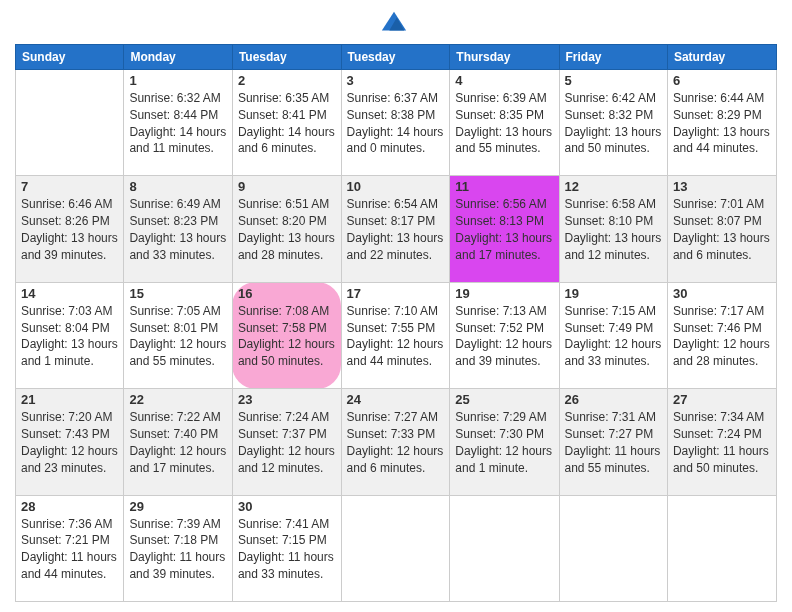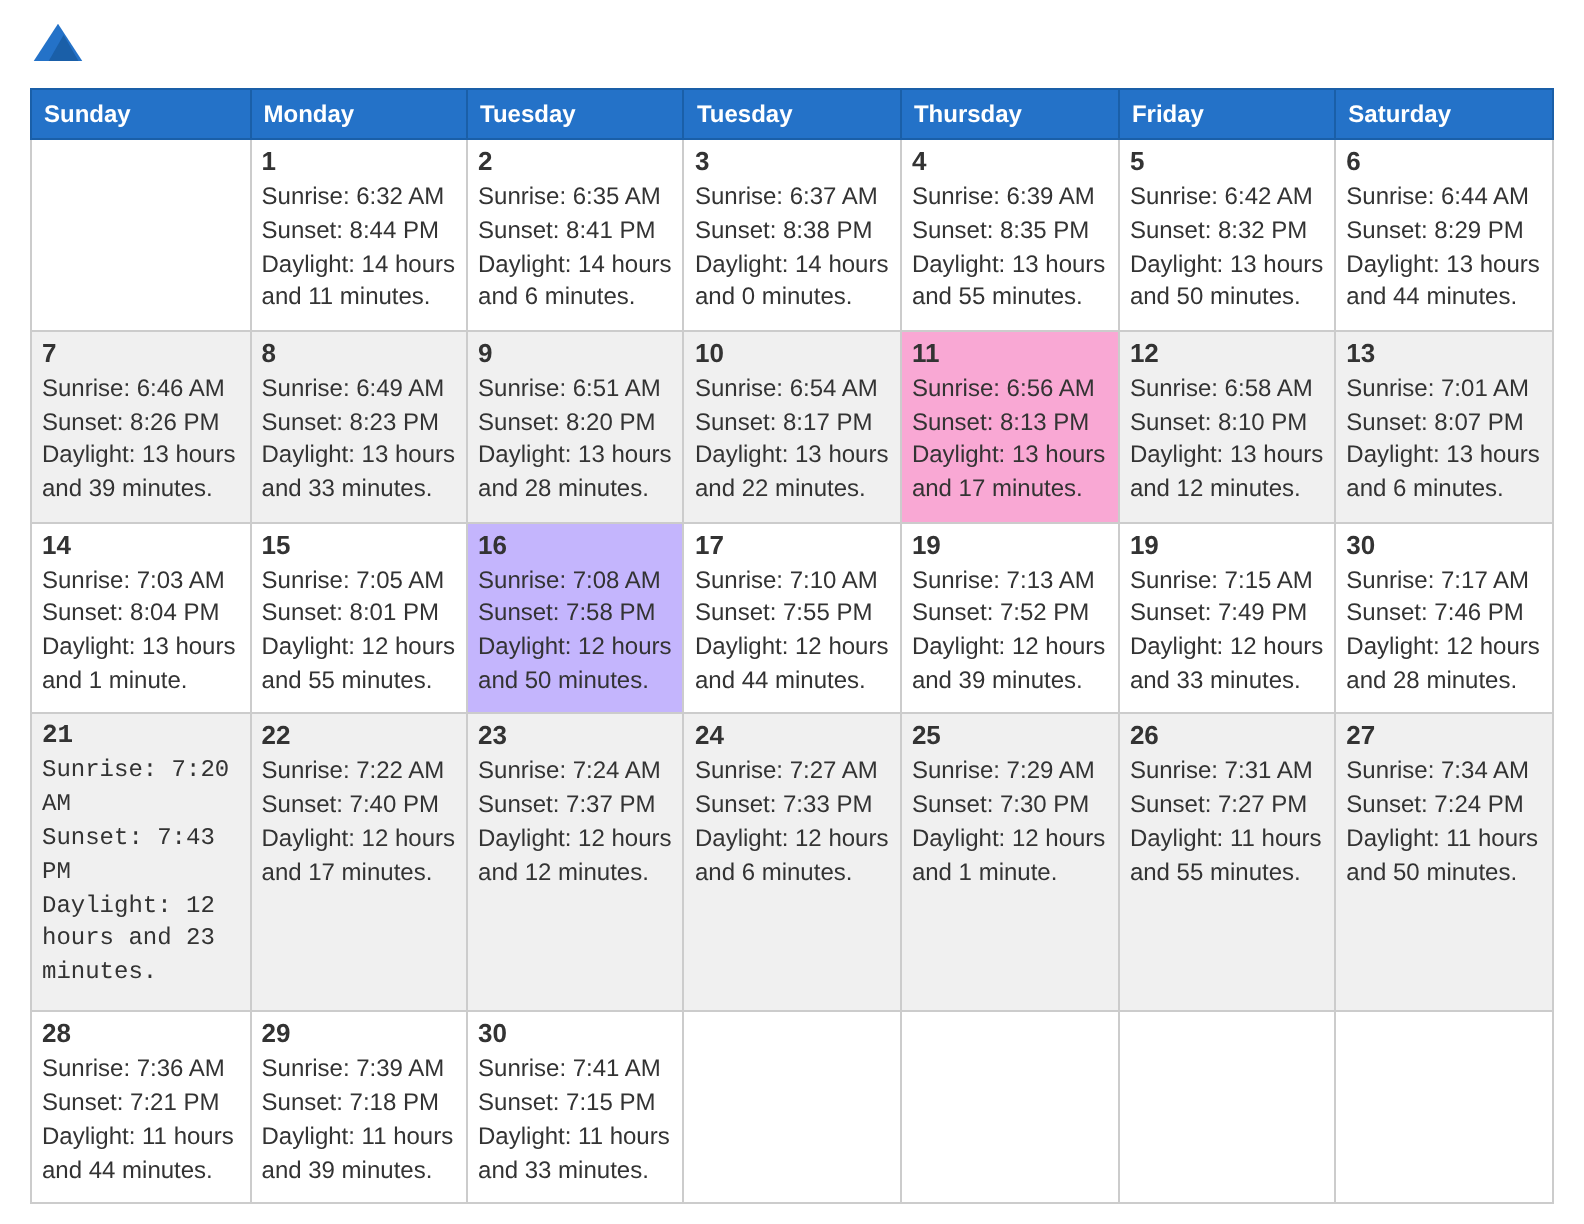--- a/index.html
+++ b/index.html
@@ -9,20 +9,21 @@
       font-family: Arial, sans-serif;
       background: #fff;
       overflow: hidden;
     }
     .page {
       width: 792px;
       height: 612px;
       padding: 10px 15px;
       display: flex;
       flex-direction: column;
+      align-items: center;
     }
     .header {
       display: flex;
       justify-content: space-between;
       align-items: flex-start;
       margin-bottom: 6px;
     }
     .logo {
       display: flex;
       align-items: center;
@@ -178,21 +179,21 @@
             <div class="day-info">Sunrise: 6:49 AM<br>Sunset: 8:23 PM<br>Daylight: 13 hours and 33 minutes.</div>
           </td>
           <td style="background-color: rgb(240, 240, 240);">
             <span class="day-number">9</span>
             <div class="day-info">Sunrise: 6:51 AM<br>Sunset: 8:20 PM<br>Daylight: 13 hours and 28 minutes.</div>
           </td>
           <td style="background-color: rgb(240, 240, 240);">
             <span class="day-number">10</span>
             <div class="day-info">Sunrise: 6:54 AM<br>Sunset: 8:17 PM<br>Daylight: 13 hours and 22 minutes.</div>
           </td>
-          <td style="background-color: #f9a8d4; margin-left: 40px;">
+          <td style="background-color: #d946ef; margin-left: 40px;">
             <span class="day-number">11</span>
             <div class="day-info">Sunrise: 6:56 AM<br>Sunset: 8:13 PM<br>Daylight: 13 hours and 17 minutes.</div>
           </td>
           <td style="background-color: rgb(240, 240, 240);">
             <span class="day-number">12</span>
             <div class="day-info">Sunrise: 6:58 AM<br>Sunset: 8:10 PM<br>Daylight: 13 hours and 12 minutes.</div>
           </td>
           <td style="background-color: rgb(240, 240, 240);">
             <span class="day-number">13</span>
             <div class="day-info">Sunrise: 7:01 AM<br>Sunset: 8:07 PM<br>Daylight: 13 hours and 6 minutes.</div>
@@ -200,21 +201,21 @@
         </tr>
         <tr>
           <td style="background-color: rgb(255, 255, 255);">
             <span class="day-number">14</span>
             <div class="day-info">Sunrise: 7:03 AM<br>Sunset: 8:04 PM<br>Daylight: 13 hours and 1 minute.</div>
           </td>
           <td style="background-color: rgb(255, 255, 255);">
             <span class="day-number">15</span>
             <div class="day-info">Sunrise: 7:05 AM<br>Sunset: 8:01 PM<br>Daylight: 12 hours and 55 minutes.</div>
           </td>
-          <td style="background-color: #c4b5fd;">
+          <td style="background-color: #f9a8d4; border-radius: 24px;">
             <span class="day-number">16</span>
             <div class="day-info">Sunrise: 7:08 AM<br>Sunset: 7:58 PM<br>Daylight: 12 hours and 50 minutes.</div>
           </td>
           <td style="background-color: rgb(255, 255, 255);">
             <span class="day-number">17</span>
             <div class="day-info">Sunrise: 7:10 AM<br>Sunset: 7:55 PM<br>Daylight: 12 hours and 44 minutes.</div>
           </td>
           <td style="background-color: rgb(255, 255, 255);">
             <span class="day-number">19</span>
             <div class="day-info">Sunrise: 7:13 AM<br>Sunset: 7:52 PM<br>Daylight: 12 hours and 39 minutes.</div>
@@ -222,21 +223,21 @@
           <td style="background-color: rgb(255, 255, 255);">
             <span class="day-number">19</span>
             <div class="day-info">Sunrise: 7:15 AM<br>Sunset: 7:49 PM<br>Daylight: 12 hours and 33 minutes.</div>
           </td>
           <td style="background-color: rgb(255, 255, 255);">
             <span class="day-number">30</span>
             <div class="day-info">Sunrise: 7:17 AM<br>Sunset: 7:46 PM<br>Daylight: 12 hours and 28 minutes.</div>
           </td>
         </tr>
         <tr>
-          <td style="background-color: rgb(240, 240, 240); font-family: Liberation Mono, monospace;">
+          <td style="background-color: rgb(240, 240, 240);">
             <span class="day-number">21</span>
             <div class="day-info">Sunrise: 7:20 AM<br>Sunset: 7:43 PM<br>Daylight: 12 hours and 23 minutes.</div>
           </td>
           <td style="background-color: rgb(240, 240, 240);">
             <span class="day-number">22</span>
             <div class="day-info">Sunrise: 7:22 AM<br>Sunset: 7:40 PM<br>Daylight: 12 hours and 17 minutes.</div>
           </td>
           <td style="background-color: rgb(240, 240, 240);">
             <span class="day-number">23</span>
             <div class="day-info">Sunrise: 7:24 AM<br>Sunset: 7:37 PM<br>Daylight: 12 hours and 12 minutes.</div>

